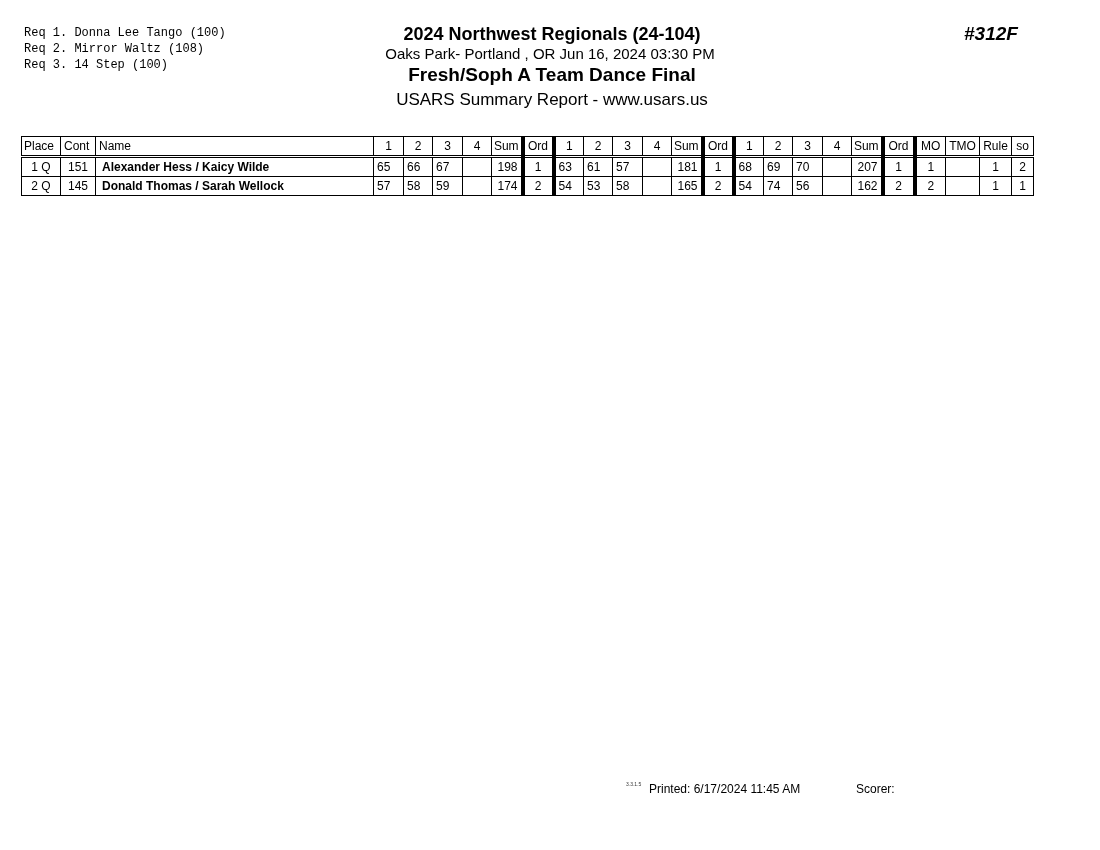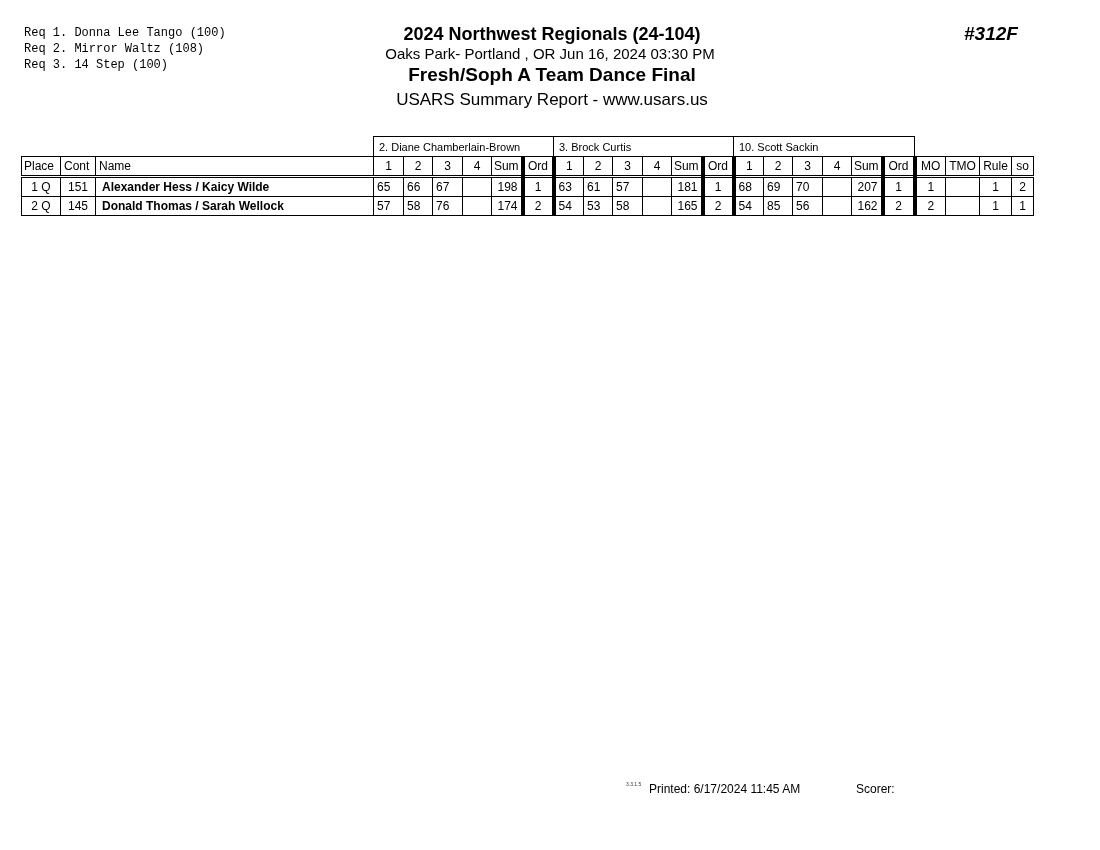--- a/index.html
+++ b/index.html
@@ -68,27 +68,20 @@
       <col style="width:30px">
       <col style="width:29px">
       <col style="width:31px">
       <col style="width:32px">
     <col style="width:31px">
       <col style="width:34px">
       <col style="width:32px">
       <col style="width:22px">
   </colgroup>
   <tbody>
-      <tr class="judges">
-    <td class="blank" colspan="3"></td>
-    <td colspan="6" style="padding-left:5px;">2.  Diane  Chamberlain-Brown</td>
-    <td colspan="6" style="padding-left:5px;">3.  Brock Curtis</td>
-    <td colspan="6" style="padding-left:5px;">10.  Scott Sackin</td>
-    <td class="blank" colspan="4"></td>
-  </tr>
   <tr class="hdr hdrtxt">
     <td style="padding-left:2px;">Place</td>
     <td>Cont</td>
     <td>Name</td>
 
     <td class="c">1</td>
     <td class="c">2</td>
     <td class="c">3</td>
     <td class="c">4</td>
     <td class="c" style="padding:0 1px;">Sum</td>
@@ -146,34 +139,34 @@
     <td class="c">2</td>
   </tr>
 
   <tr class="row">
     <td class="c bold">2 Q</td>
     <td class="c bold">145</td>
     <td class="bold" style="padding-left:6px;font-weight:bold;">Donald Thomas / Sarah Wellock</td>
 
     <td>57</td>
     <td>58</td>
-    <td>76</td>
+    <td>59</td>
     <td></td>
     <td class="r">174</td>
     <td class="ordc thick-l">2</td>
 
     <td class="thick-l">54</td>
     <td>53</td>
     <td>58</td>
     <td></td>
     <td class="r">165</td>
     <td class="ordc thick-l">2</td>
 
     <td class="thick-l">54</td>
-    <td>85</td>
+    <td>74</td>
     <td>56</td>
     <td></td>
     <td class="r">162</td>
     <td class="ordc thick-l">2</td>
 
     <td class="c thick-l">2</td>
     <td class="c"></td>
     <td class="c">1</td>
     <td class="c">1</td>
   </tr>

